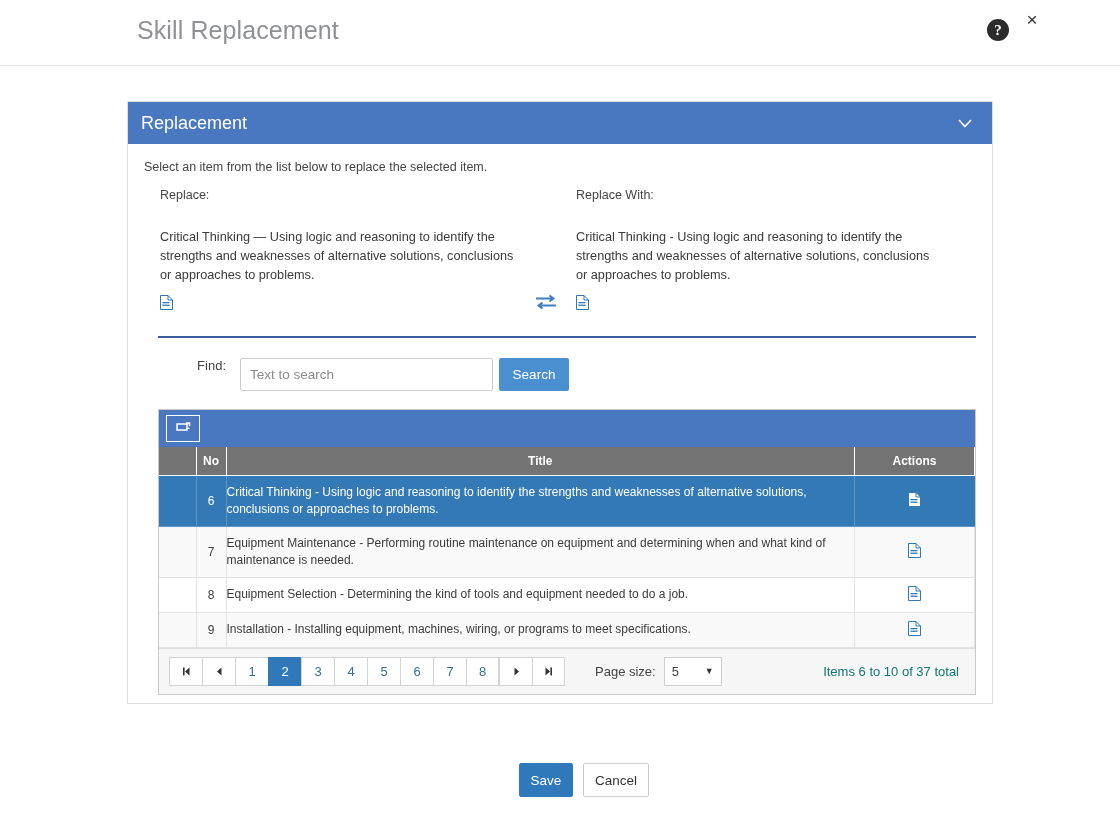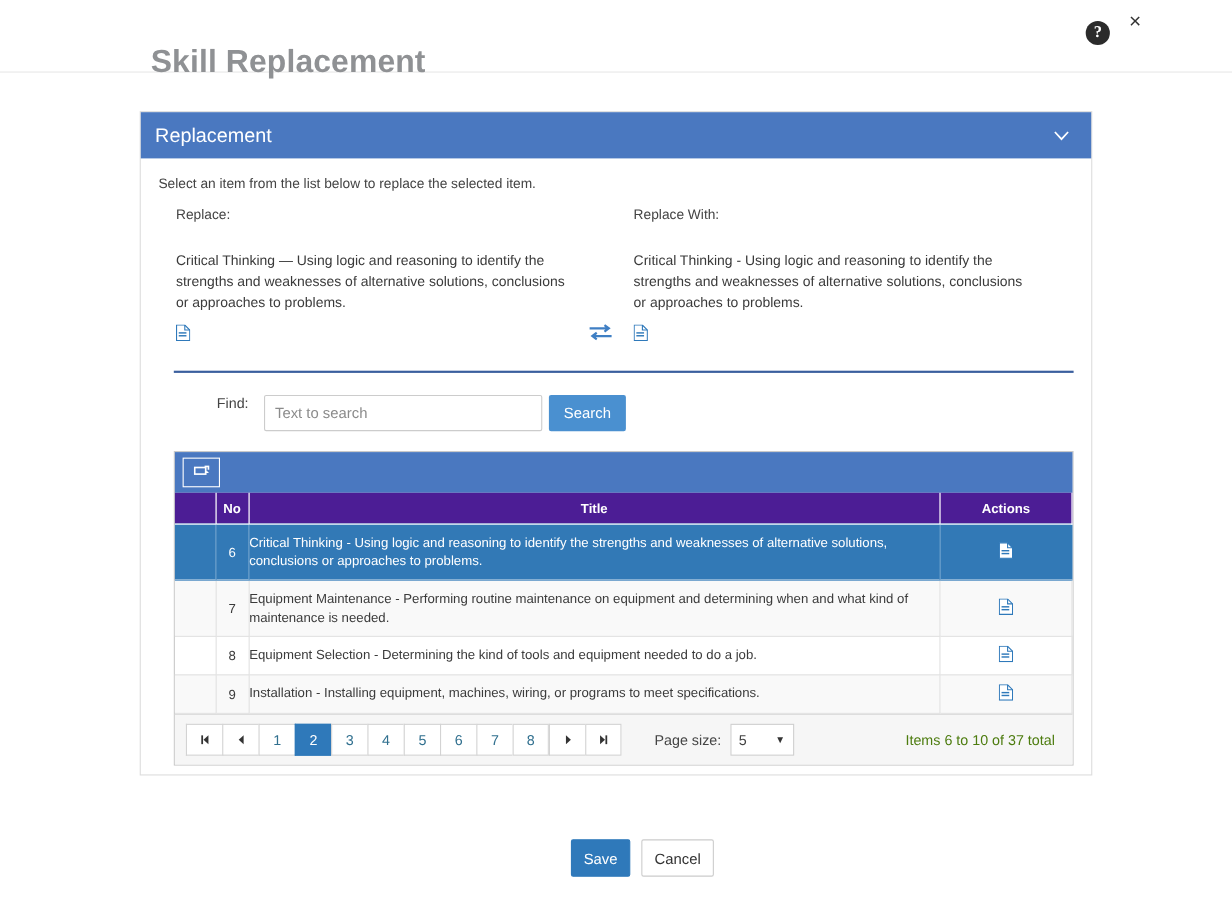--- a/index.html
+++ b/index.html
@@ -14,25 +14,24 @@
 
   
   .modal-header {
     position: relative;
     height: 66px;
     border-bottom: 1px solid #e8e8e8;
   }
   .modal-title {
     position: absolute;
     left: 137px; top: 16px;
-    font-size: 29px;
-    font-weight: 700;
+    font-size: 25px;
+    font-weight: 400;
     color: #8f9194;
     letter-spacing: 0.1px;
-    margin-top: 24px;
   }
   .help-icon {
     position: absolute;
     right: 111px; top: 19px;
     width: 22px; height: 22px;
     border-radius: 50%;
     background: #2b2b2b;
     color: #ffffff;
     font-size: 15px;
     font-weight: bold;
@@ -171,21 +170,21 @@
     align-items: center;
     justify-content: center;
     cursor: pointer;
   }
   table.grid {
     width: 100%;
     border-collapse: collapse;
     table-layout: fixed;
   }
   table.grid th {
-    background: #4c1d95;
+    background: #737373;
     color: #ffffff;
     font-size: 12px;
     font-weight: bold;
     height: 28px;
     border-right: 1px solid #ffffff;
     border-bottom: 1px solid #ffffff;
   }
   th.c-sel { width: 37px; }
   th.c-no  { width: 30px; }
   th.c-act { width: 120px; border-right: none; }
@@ -249,21 +248,21 @@
     display: flex;
     align-items: center;
     justify-content: space-between;
     padding: 0 7px;
     cursor: pointer;
   }
   .caret { font-size: 9px; color: #333; }
   .pg-info {
     margin-left: auto;
     font-size: 13px;
-    color: #4d7c0f;
+    color: #0f766e;
     padding-right: 6px;
   }
 
   
   .footer {
     position: absolute;
     left: 0; top: 763px;
     width: 1120px;
     display: flex;
     justify-content: center;

